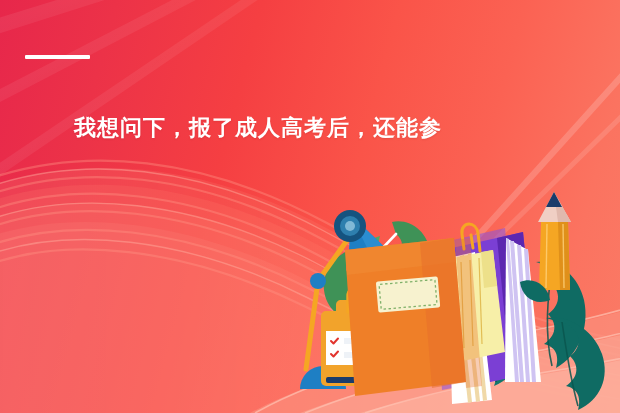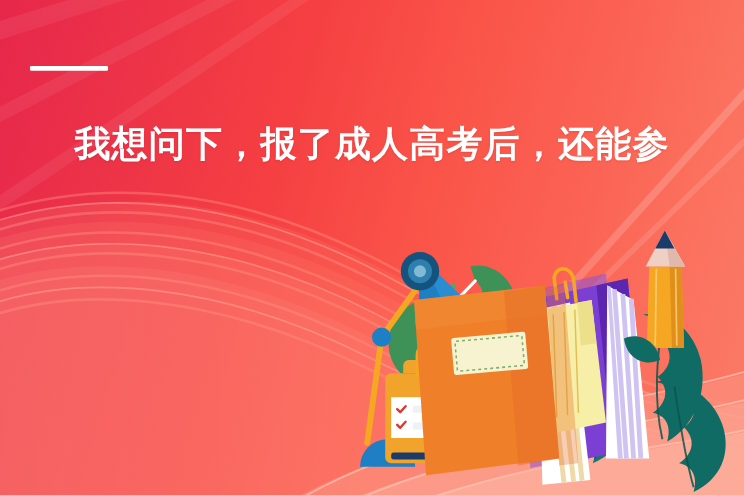--- a/index.html
+++ b/index.html
@@ -39,22 +39,22 @@
     top: 55px;
     width: 65px;
     height: 4px;
     background: #ffffff;
     border-radius: 1px;
   }
   #headline {
     position: absolute;
     left: 62px;
     top: 103px;
-    margin: 0;
-    font-size: 30px;
+    margin: 12px;
+    font-size: 22px;
     font-weight: bold;
     letter-spacing: 1px;
     color: #ffffff;
     white-space: nowrap;
     line-height: 1.22;
     font-family: "DejaVu Sans", "Liberation Sans", sans-serif;
     text-shadow: 0 1px 2px rgba(150,20,30,0.18);
   }
 </style>
 </head>

